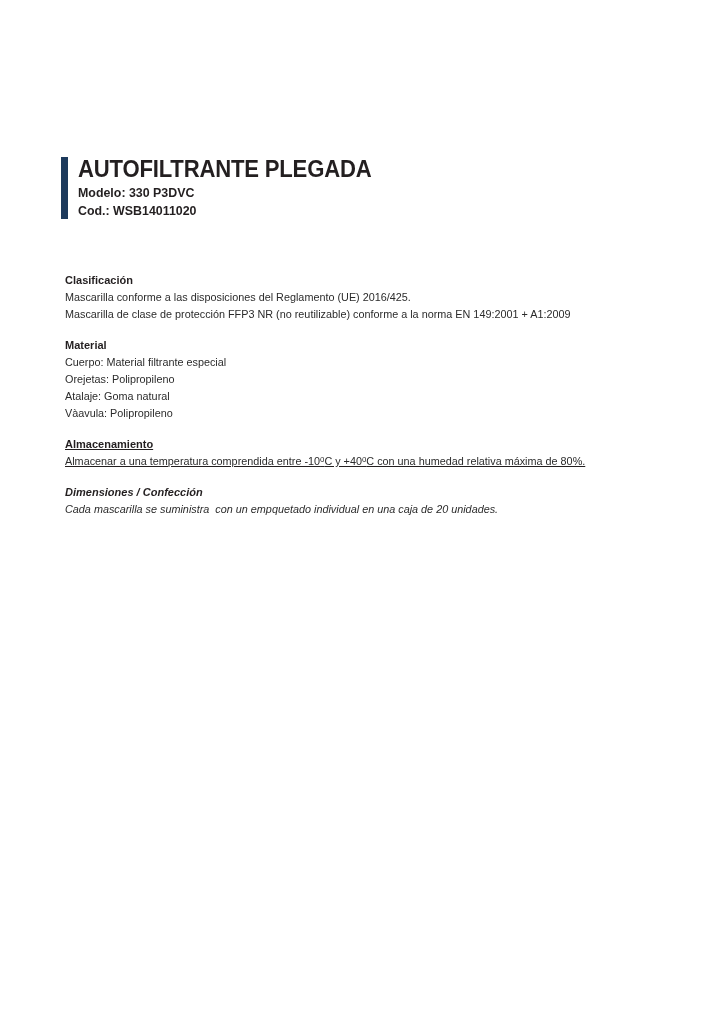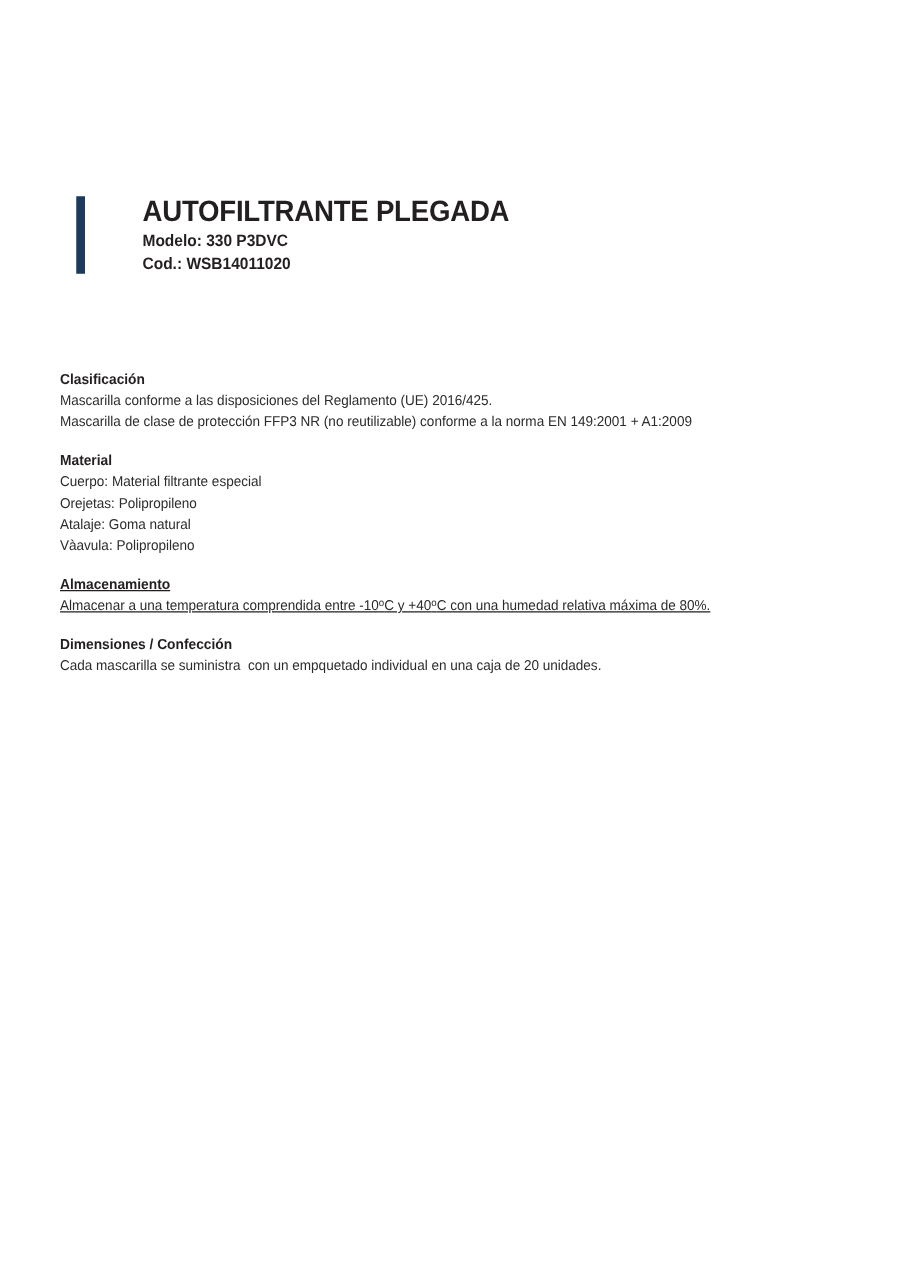--- a/index.html
+++ b/index.html
@@ -35,21 +35,20 @@
   .accent-bar {
     width: 7px;
     background: #1d3a5c;
     flex: 0 0 7px;
     margin-right: 10px;
   }
   .masthead-text {
     display: flex;
     flex-direction: column;
     justify-content: flex-start;
-    margin-left: 36px;
   }
   .doc-title {
     font-family: "Liberation Sans Narrow", "Liberation Sans", "DejaVu Sans Condensed", sans-serif;
     font-weight: bold;
     font-size: 23.5px;
     line-height: 25px;
     letter-spacing: -0.2px;
     color: #231f20;
     white-space: nowrap;
     transform: scaleX(0.94);
@@ -64,24 +63,23 @@
     color: #231f20;
     white-space: nowrap;
     transform: scaleX(0.94);
     transform-origin: left center;
   }
   .doc-model { margin-top: 2px; }
 
   
   .content {
     position: absolute;
-    left: 48px;
+    left: 65px;
     top: 272px;
     width: 620px;
-    margin-top: 24px;
   }
   .section { margin: 0; }
   .section + .section { margin-top: 14px; }
 
   .section-heading {
     font-family: "Liberation Sans Narrow", "Liberation Sans", "DejaVu Sans Condensed", sans-serif;
     font-weight: bold;
     font-size: 11.6px;
     line-height: 16px;
     color: #231f20;
@@ -99,21 +97,21 @@
     margin: 0;
     white-space: pre-wrap;
     transform: scaleX(0.95);
     transform-origin: left center;
   }
 
   
   .section--marcado { margin-top: 18px; }
   .section--material { margin-top: 11px; }
   .section--almacenamiento { margin-top: 20px; text-decoration: underline; }
-  .section--dimensiones { margin-top: 20px; }
+  .section--dimensiones { margin-top: 20px; font-style: italic; }
   .section--caducidad { margin-top: 20px; }
 
   
   .ce-mark {
     display: block;
     margin: 5px 0 0 6px;
     height: 21px;
     width: 44px;
   }
   .ce-mark svg { display: block; }

